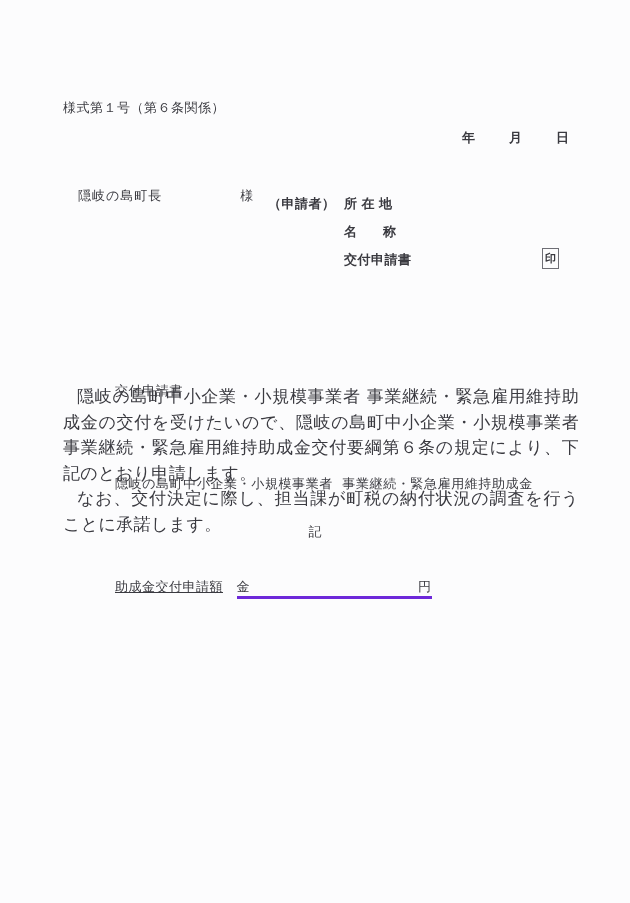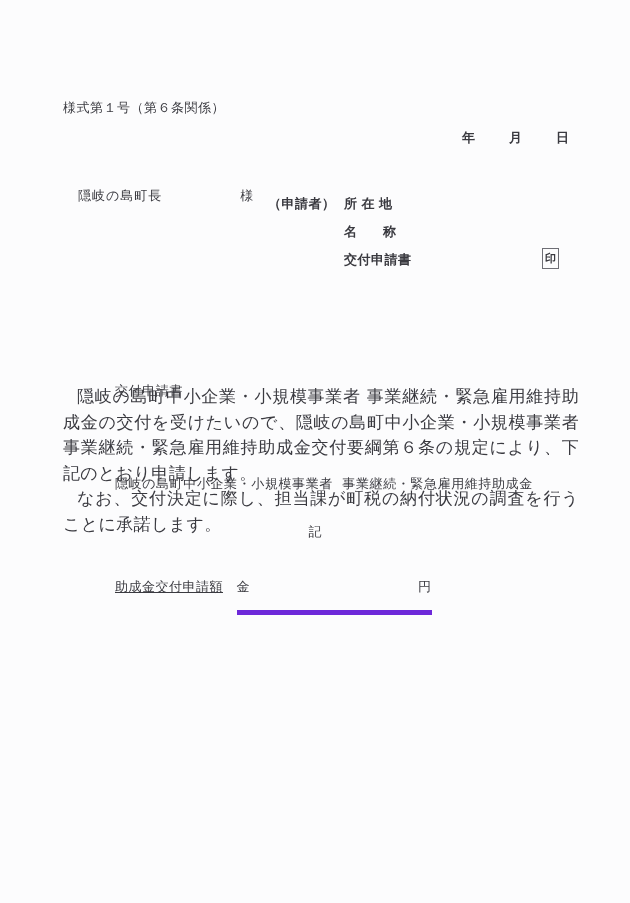--- a/index.html
+++ b/index.html
@@ -154,23 +154,23 @@
     font-size: 13px;
     line-height: 1;
     white-space: pre;
     letter-spacing: 0.5px;
   }
   #amount-row .amount-label {
     letter-spacing: 0.5px;
     text-decoration: underline;
   }
   #amount-row .amount-field {
-    border-bottom: 5px solid #6d28d9;
-    display: inline-block;
-    padding-bottom: 17px;
+    border-bottom: 3px solid #6d28d9;
+    display: inline-block;
+    padding-bottom: 3px;
   }
   #amount-row .amount-blank {
     display: inline-block;
     width: 168px;
   }
 </style>
 </head>
 <body>
 
 <div class="page">

